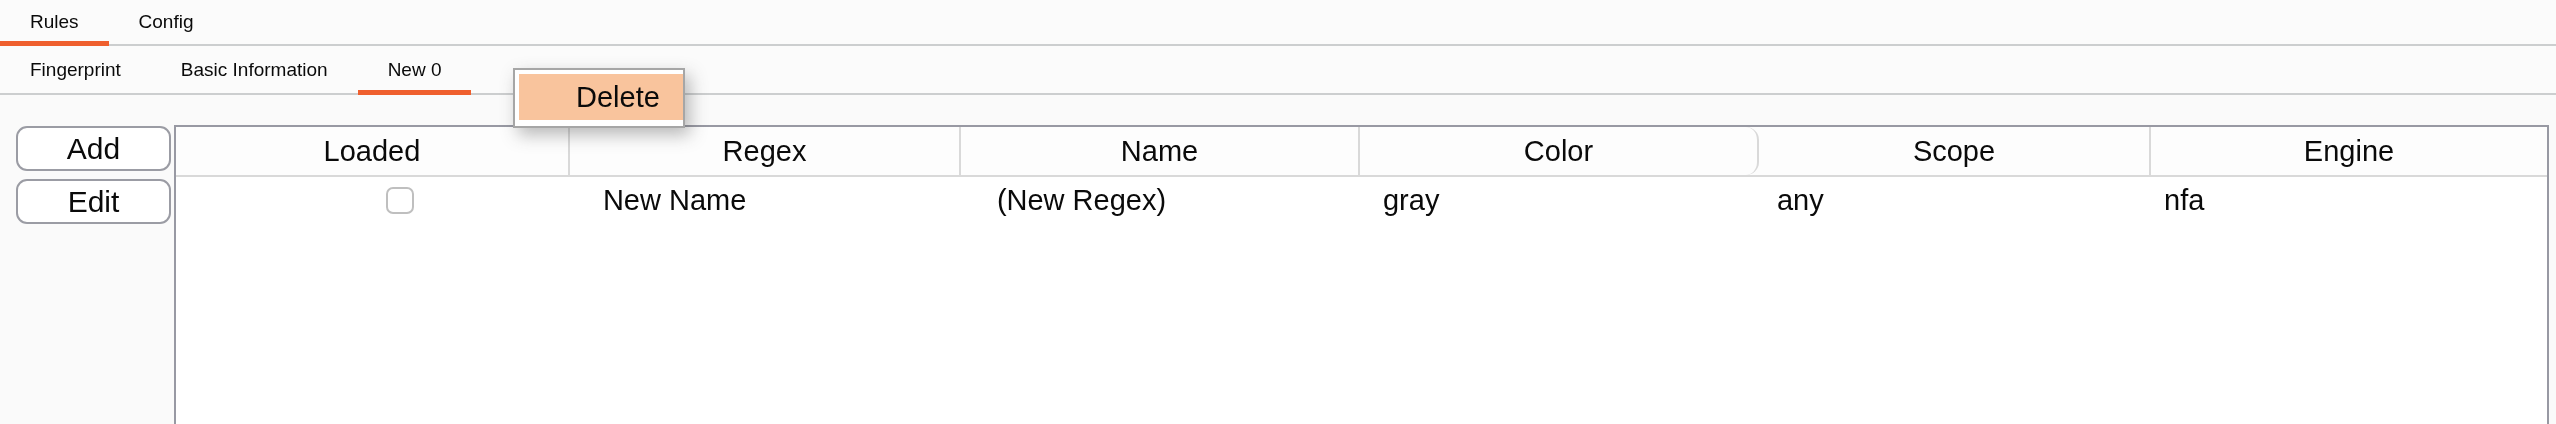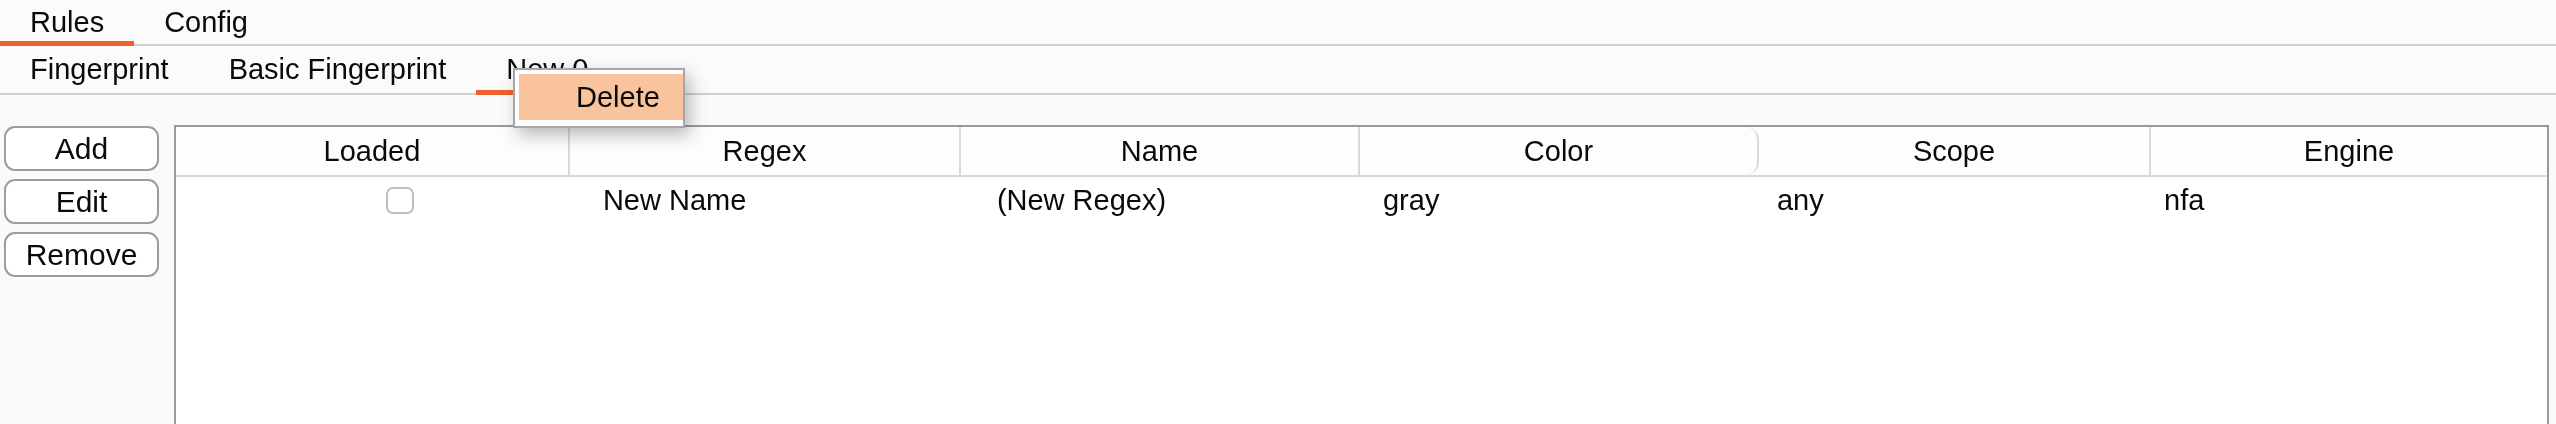--- a/index.html
+++ b/index.html
@@ -19,34 +19,34 @@
     background: #fbfbfb;
     border-bottom: 2px solid #cccecf;
     display: flex; align-items: stretch;
   }
   .tabbar.primary   { top: 0;  height: 46px; }
   .tabbar.secondary { top: 46px; height: 49px; }
   .tab {
     position: relative;
     display: flex; align-items: center; justify-content: center;
     padding: 0 30px;
-    font-size: 29px;
+    font-size: 19px;
     cursor: default;
     white-space: nowrap;
   }
   .tab.active::after {
     content: "";
     position: absolute; left: 0; right: 0; bottom: -2px;
     height: 5px;
     background: #ef5f2e;
   }
 
   
   .actions {
-    position: absolute; left: 4px; top: 126px;
+    position: absolute; left: 16px; top: 126px;
     width: 155px;
     display: flex; flex-direction: column; gap: 8px;
   }
   .btn {
     height: 45px;
     background: #ffffff;
     border: 2px solid #9b9ca4;
     border-radius: 11px;
     font-size: 30px;
     color: #0a0a0a;
@@ -127,28 +127,27 @@
 
 <div class="page">
 
   <div class="tabbar primary">
     <div class="tab active">Rules</div>
     <div class="tab">Config</div>
   </div>
 
   <div class="tabbar secondary">
     <div class="tab">Fingerprint</div>
-    <div class="tab">Basic Fingerprint</div>
+    <div class="tab">Basic Information</div>
     <div class="tab active">New 0</div>
   </div>
 
   <div class="actions">
     <button class="btn">Add</button>
     <button class="btn">Edit</button>
-    <button class="btn">Remove</button>
   </div>
 
   <div class="table-frame">
     <div class="thead">
       <div class="th c0">Loaded</div>
       <div class="th c2">Regex</div>
       <div class="th c1">Name</div>
       <div class="th c3">Color</div>
       <div class="th c4">Scope</div>
       <div class="th c5">Engine</div>

